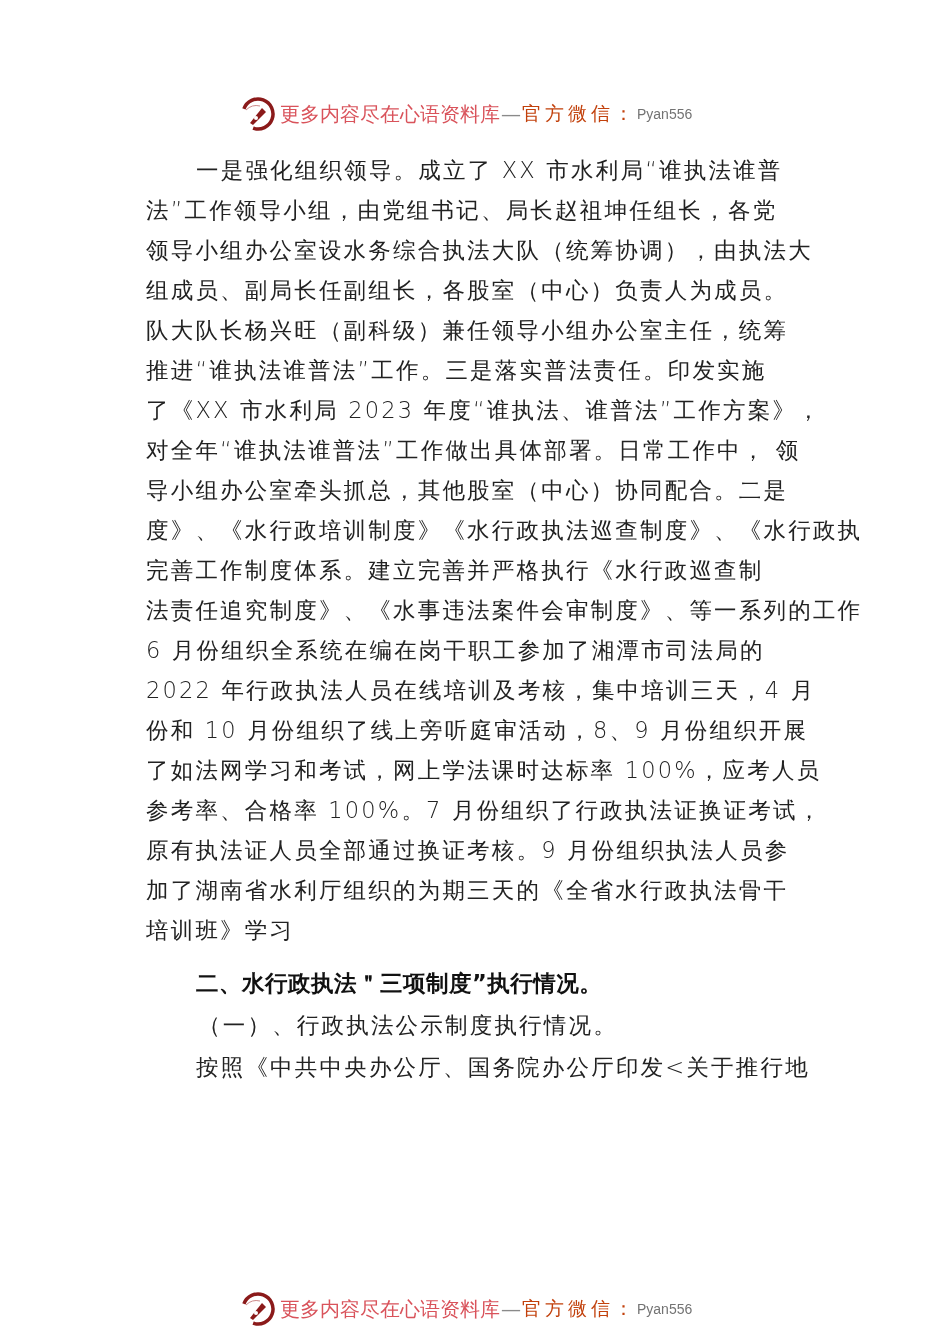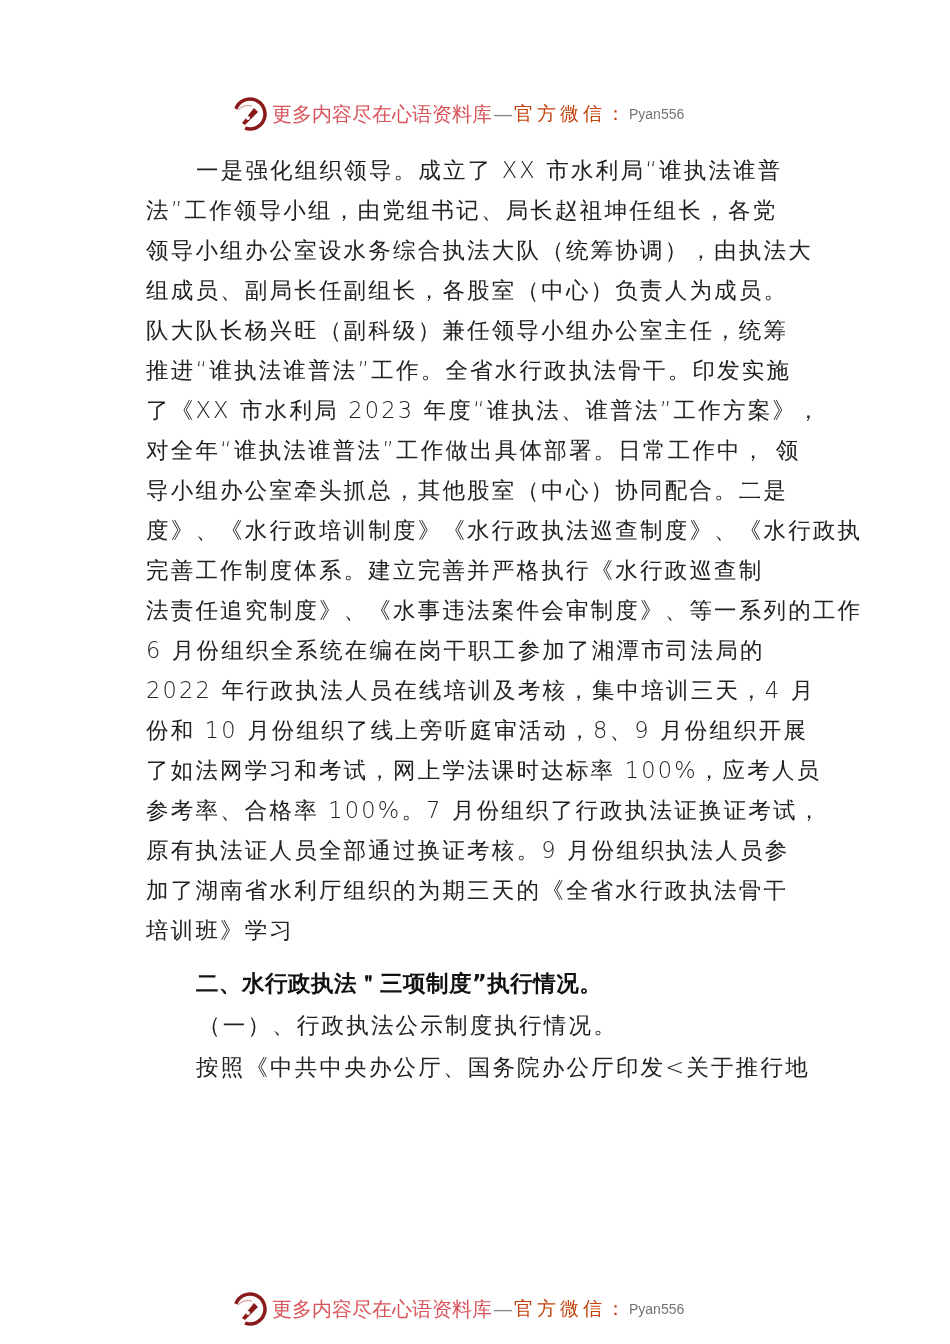--- a/index.html
+++ b/index.html
@@ -10,21 +10,21 @@
     body {
       width: 950px;
       height: 1344px;
       position: relative;
       overflow: hidden;
       font-family: "DejaVu Serif", "Liberation Serif", serif;
       color: #1a1a1a;
     }
     .banner {
       position: absolute;
-      left: 232px;
+      left: 240px;
       height: 40px;
       display: flex;
       align-items: center;
       white-space: nowrap;
     }
     .banner.top { top: 94px; }
     .banner.bottom { top: 1289px; }
     .banner .logo {
       width: 36px;
       height: 36px;
@@ -107,21 +107,21 @@
   <span class="gray">官方微信：</span>
   <span class="code">Pyan556</span>
 </div>
 
 <div class="content">
   <div class="line indent">一是强化组织领导。成立了 XX 市水利局“谁执法谁普</div>
   <div class="line">法”工作领导小组，由党组书记、局长赵祖坤任组长，各党</div>
   <div class="line">领导小组办公室设水务综合执法大队（统筹协调），由执法大</div>
   <div class="line">组成员、副局长任副组长，各股室（中心）负责人为成员。</div>
   <div class="line">队大队长杨兴旺（副科级）兼任领导小组办公室主任，统筹</div>
-  <div class="line">推进“谁执法谁普法”工作。全省水行政执法骨干。印发实施</div>
+  <div class="line">推进“谁执法谁普法”工作。三是落实普法责任。印发实施</div>
   <div class="line">了《XX 市水利局 2023 年度“谁执法、谁普法”工作方案》，</div>
   <div class="line">对全年“谁执法谁普法”工作做出具体部署。日常工作中， 领</div>
   <div class="line">导小组办公室牵头抓总，其他股室（中心）协同配合。二是</div>
   <div class="line">度》、《水行政培训制度》《水行政执法巡查制度》、《水行政执</div>
   <div class="line">完善工作制度体系。建立完善并严格执行《水行政巡查制</div>
   <div class="line">法责任追究制度》、《水事违法案件会审制度》、等一系列的工作</div>
   <div class="line">6 月份组织全系统在编在岗干职工参加了湘潭市司法局的</div>
   <div class="line">2022 年行政执法人员在线培训及考核，集中培训三天，4 月</div>
   <div class="line">份和 10 月份组织了线上旁听庭审活动，8、9 月份组织开展</div>
   <div class="line">了如法网学习和考试，网上学法课时达标率 100%，应考人员</div>

